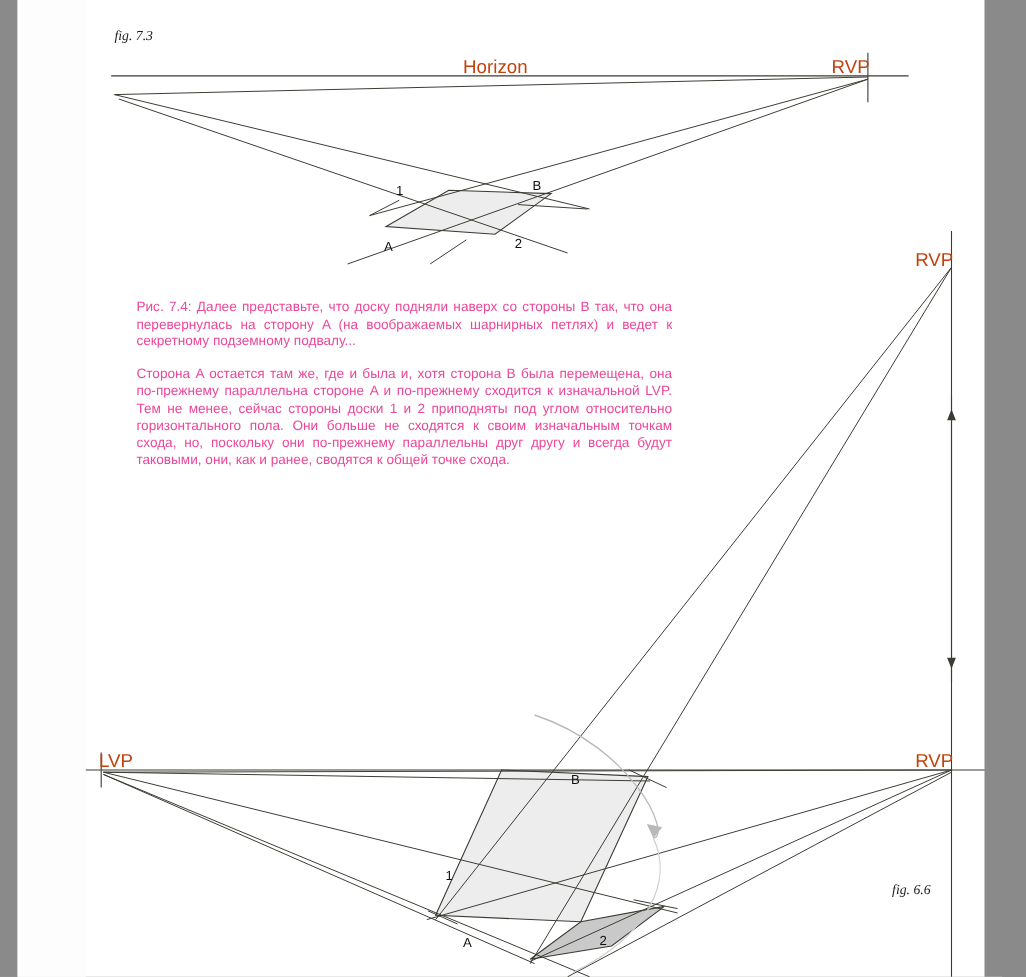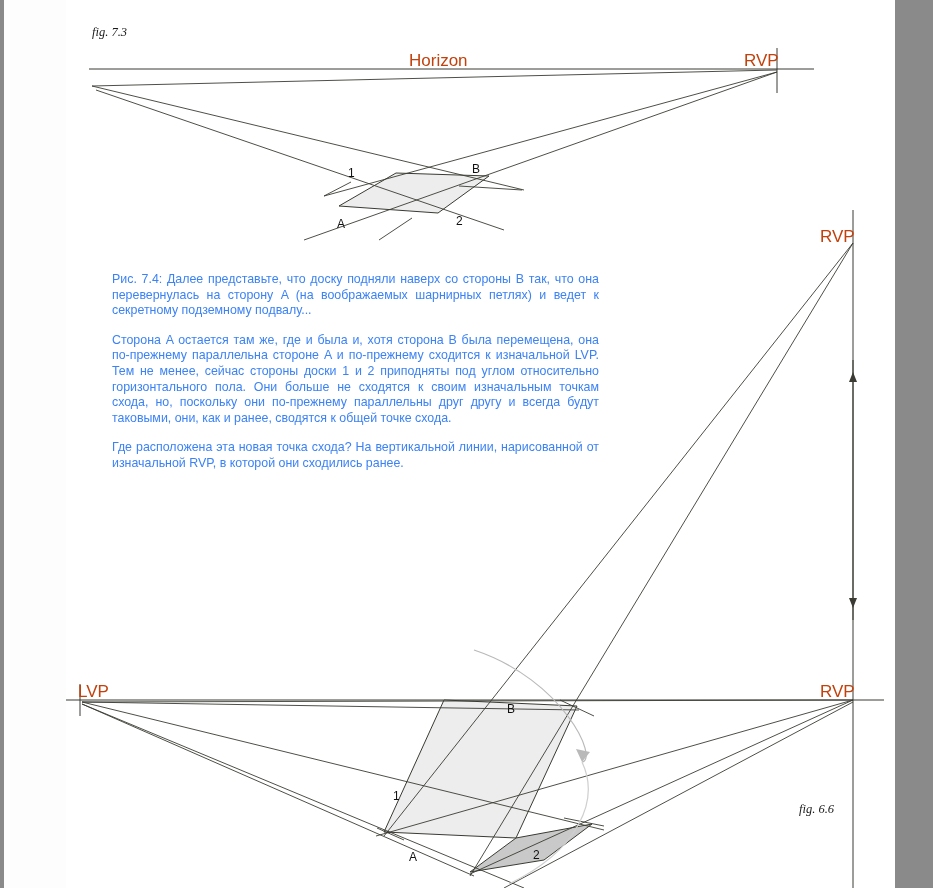--- a/index.html
+++ b/index.html
@@ -8,21 +8,21 @@
     background: #8a8a8a;
   }
   body {
     width: 933px;
     height: 888px;
     overflow: hidden;
     font-family: "Liberation Sans", sans-serif;
   }
   #page {
     position: absolute;
-    left: 4px;
+    left: 16px;
     top: 0;
     width: 895px;
     height: 888px;
     background: #ffffff;
   }
   #page-shadow-right {
     position: absolute;
     left: 895px;
     top: 0;
     width: 38px;
@@ -66,21 +66,21 @@
     font-family: "Liberation Sans", sans-serif;
   }
   #body-text {
     position: absolute;
     left: 108px;
     top: 272px;
     width: 487px;
     font-family: "Liberation Sans", sans-serif;
     font-size: 12.4px;
     line-height: 15.6px;
-    color: #3b82f6;
+    color: #ec4899;
     text-align: justify;
   }
   #body-text p {
     margin: 0 0 14px 0;
   }
 </style>
 </head>
 <body>
 
 <div id="page">
@@ -156,18 +156,17 @@
   <div class="diagram-text" style="left:74px; top:682px;">LVP</div>
   <div class="pt-label" style="left:503px; top:702px;">B</div>
   <div class="pt-label" style="left:389px; top:789px;">1</div>
   <div class="pt-label" style="left:405px; top:850px;">A</div>
   <div class="pt-label" style="left:529px; top:848px;">2</div>
   <div class="fig-label" style="left:795px; top:802px;">fig. 6.6</div>
 
   <div id="body-text">
     <p>Рис. 7.4: Далее представьте, что доску подняли наверх со стороны B так, что она перевернулась на сторону A (на воображаемых шарнирных петлях) и ведет к секретному подземному подвалу...</p>
     <p>Сторона A остается там же, где и была и, хотя сторона B была перемещена, она по-прежнему параллельна стороне A и по-прежнему сходится к изначальной LVP. Тем не менее, сейчас стороны доски 1 и 2 приподняты под углом относительно горизонтального пола. Они больше не сходятся к своим изначальным точкам схода, но, поскольку они по-прежнему параллельны друг другу и всегда будут таковыми, они, как и ранее, сводятся к общей точке схода.</p>
-    <p>Где расположена эта новая точка схода? На вертикальной линии, нарисованной от изначальной RVP, в которой они сходились ранее.</p>
   </div>
 
 </div>
 
 <div id="page-shadow-right"></div>
 
 </body></html>

